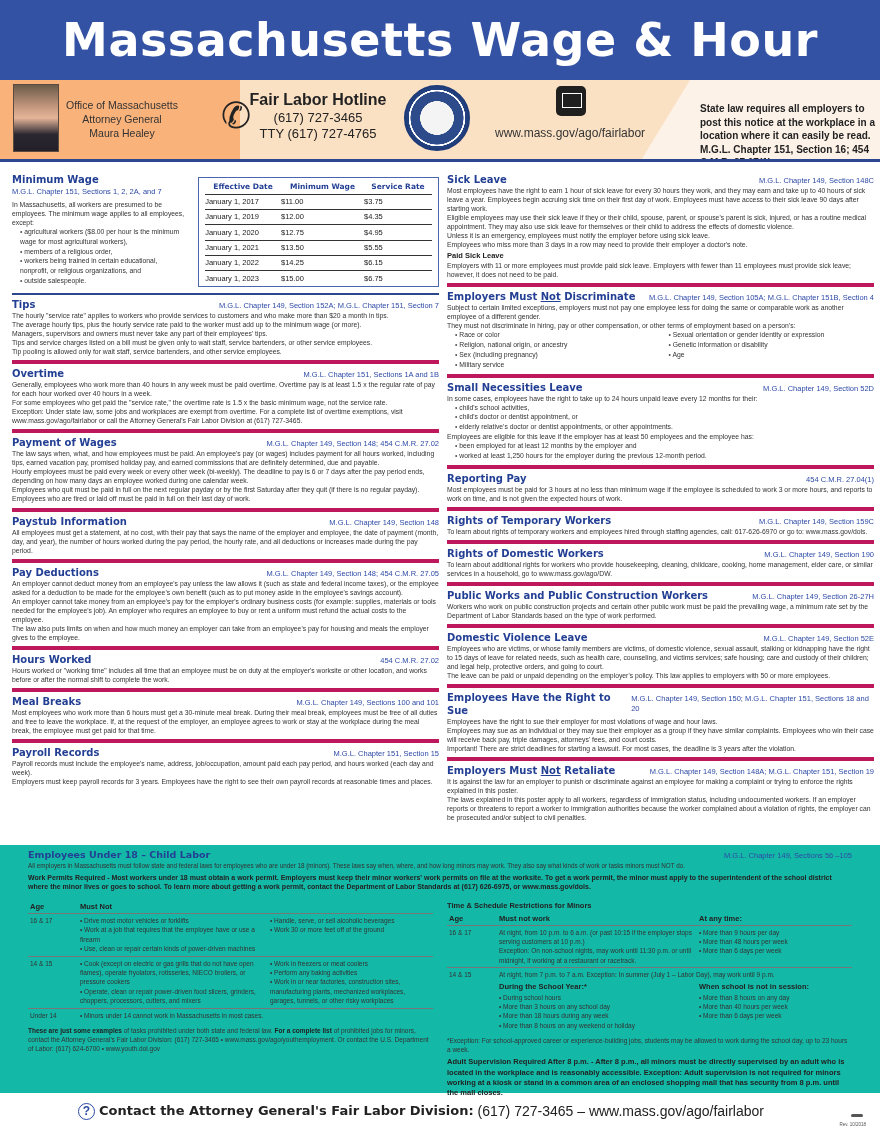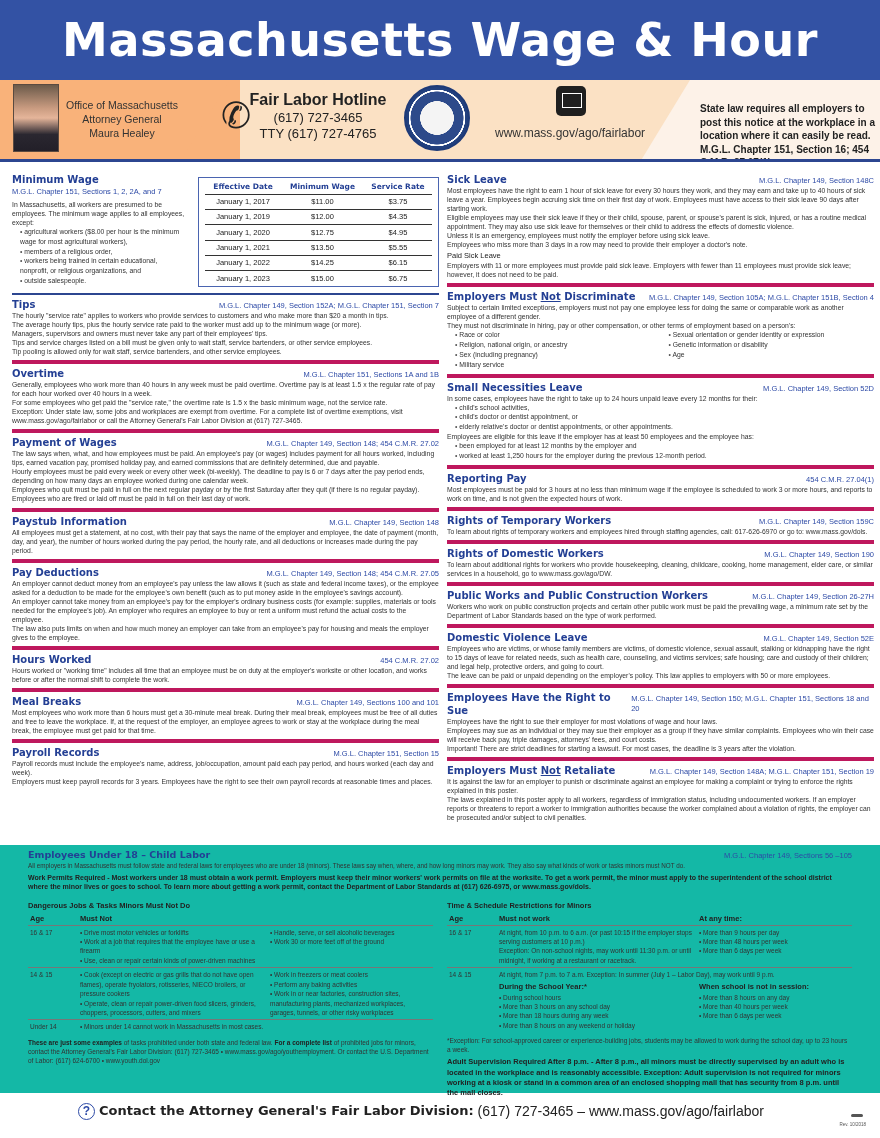--- a/index.html
+++ b/index.html
@@ -31,30 +31,30 @@
   .col-right { left: 447px; }
   .sec { border-bottom: 4px solid #be185d; padding: 3px 0 4px 0; }
   .sec.nob { border-bottom: none; }
   .sec-h { display: flex; justify-content: space-between; align-items: baseline; }
   .sec-t { font-family: "DejaVu Sans", sans-serif; font-size: 10px; font-weight: bold; color: #233f94; }
   .sec-c { font-size: 7.5px; color: #2d4aa6; }
   .sec p { font-size: 6.8px; line-height: 1.33; color: #333; }
   .sec ul { list-style: none; padding-left: 8px; }
   .sec li { font-size: 6.8px; line-height: 1.45; color: #333; }
   .sec li::before { content: "• "; color: #555; }
-  .sub-h { font-size: 7.5px; font-weight: normal; color: #222; margin-top: 2px; }
+  .sub-h { font-size: 7.5px; font-weight: bold; color: #222; margin-top: 2px; }
   .u { text-decoration: underline; }
 
   .mw-wrap { display: flex; gap: 12px; }
   .mw-left { width: 175px; }
   .mw-cite { font-size: 7.5px; color: #2d4aa6; margin: 1px 0 3px; }
   .mw-table { border: 1.5px solid #4a64b0; padding: 3px 6px; width: 242px; height: 110px; margin-top: 4px; }
   .mw-table table { border-collapse: collapse; width: 100%; }
   .mw-table th { font-family: "DejaVu Sans", sans-serif; font-size: 7.5px; color: #233f94; text-align: center; padding: 1px 0 2px; border-bottom: 1.2px solid #333; }
-  .mw-table td { font-size: 7.5px; text-align: center; padding: 2.3px 0; border-bottom: 1.2px solid #333; color: #222; }
+  .mw-table td { font-size: 7.5px; padding: 2.3px 0; border-bottom: 1.2px solid #333; color: #222; }
   .mw-table tr:last-child td { border-bottom: none; }
 
   .two-col-list { display: flex; }
   .two-col-list ul { width: 50%; }
 
   .minors { position: absolute; left: 0; top: 845px; width: 880px; height: 248px; background: #14b8a6; padding: 4px 28px; }
   .minors .sec-t { font-size: 9.5px; }
   .minors p.intro { font-size: 6.3px; color: #333; margin-top: 1px; }
   .minors p.permit { font-size: 7px; font-weight: bold; color: #222; margin-top: 2px; line-height: 1.4; }
   .m-cols { display: flex; gap: 14px; margin-top: 9px; }
@@ -355,21 +355,20 @@
 <div class="minors">
   <div class="sec-h">
     <span class="sec-t">Employees Under 18 – Child Labor</span>
     <span class="sec-c">M.G.L. Chapter 149, Sections 56 –105</span>
   </div>
   <p class="intro">All employers in Massachusetts must follow state and federal laws for employees who are under 18 (minors). These laws say when, where, and how long minors may work. They also say what kinds of work or tasks minors must NOT do.</p>
   <p class="permit">Work Permits Required - Most workers under 18 must obtain a work permit. Employers must keep their minor workers' work permits on file at the worksite. To get a work permit, the minor must apply to the superintendent of the school district where the minor lives or goes to school. To learn more about getting a work permit, contact the Department of Labor Standards at (617) 626-6975, or www.mass.gov/dols.</p>
 
   <div class="m-cols">
     <div class="m-left">
-      <div class="m-h">Dangerous Jobs &amp; Tasks Minors Must Not Do</div>
       <table class="m-table">
         <thead>
           <tr>
             <th style="width:50px">Age</th>
             <th colspan="2">Must Not</th>
           </tr>
         </thead>
         <tbody id="danger-body">
             <tr>
               <td>16 &amp; 17</td>

